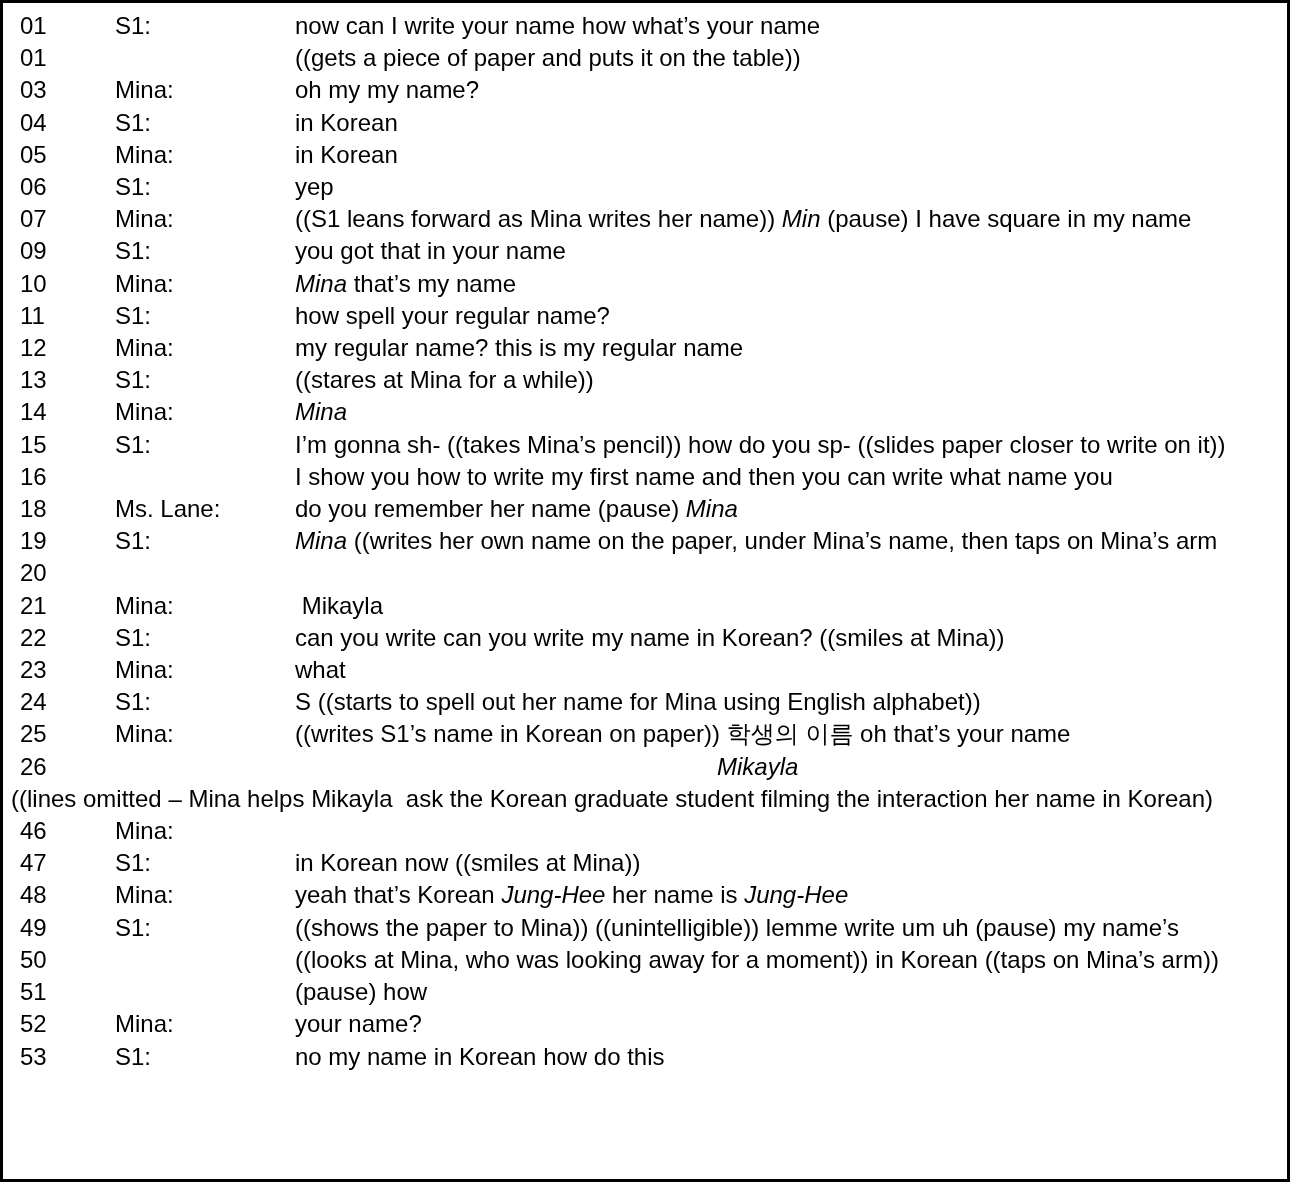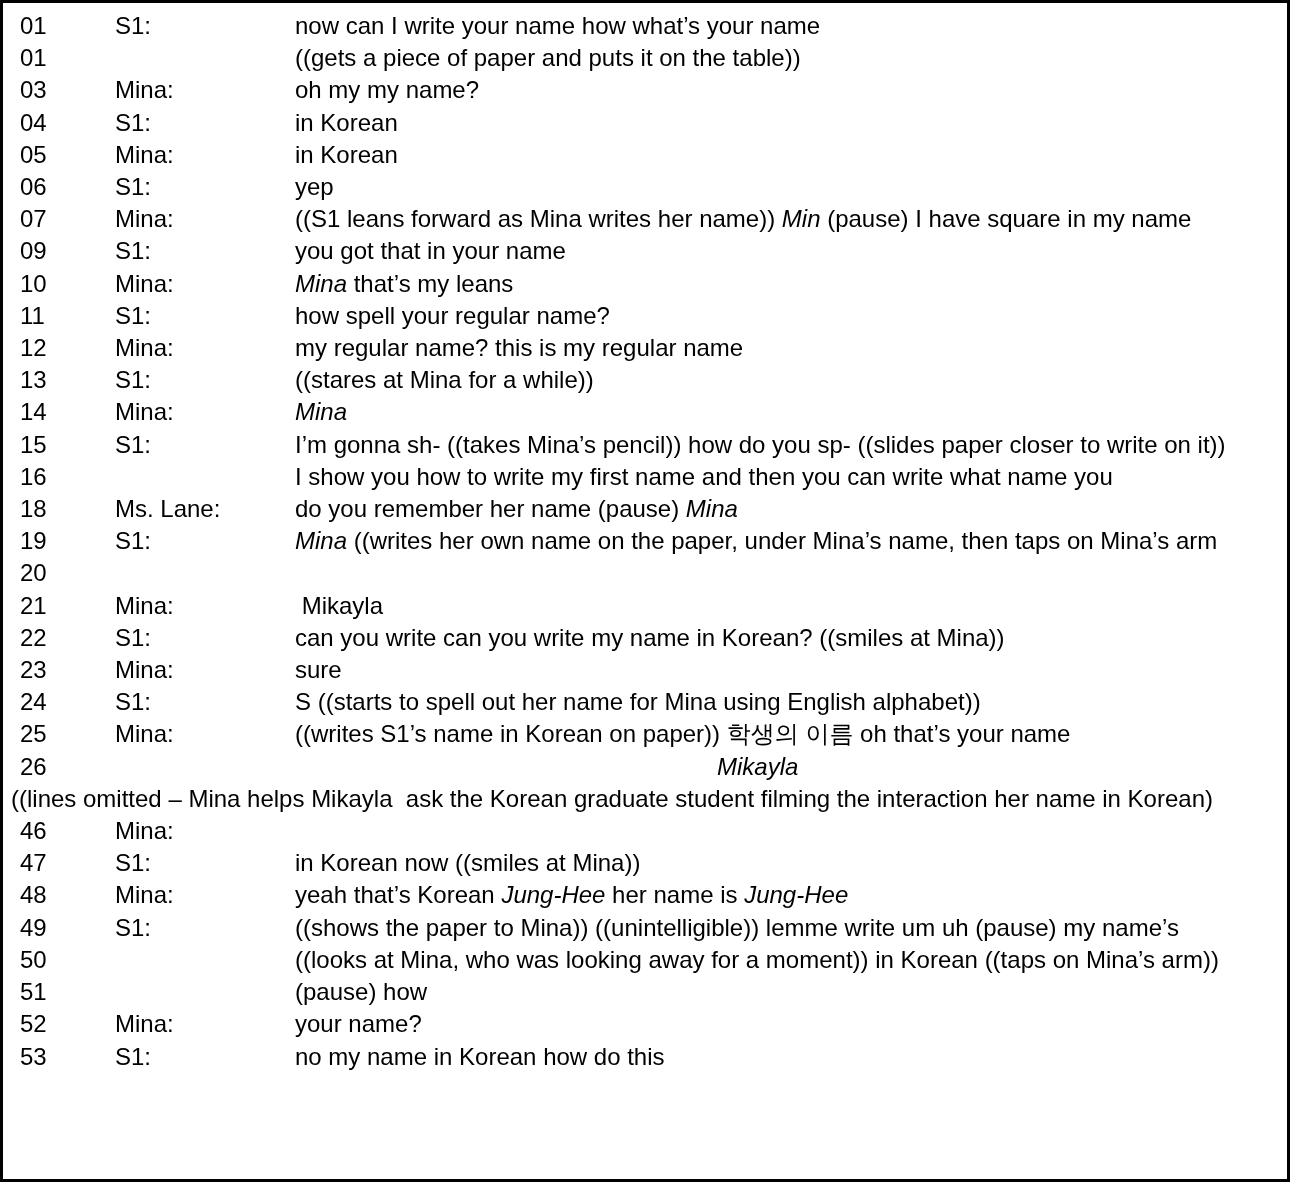--- a/index.html
+++ b/index.html
@@ -59,33 +59,33 @@
 <div class="page">
   <div class="transcript" id="transcript">
       <div class="row"><span class="num">01</span><span class="speaker">S1:</span><span class="utt"><span>now can I write your name how what’s your name</span></span></div>
       <div class="row"><span class="num">01</span><span class="speaker"></span><span class="utt"><span>((gets a piece of paper and puts it on the table))</span></span></div>
       <div class="row"><span class="num">03</span><span class="speaker">Mina:</span><span class="utt"><span>oh my my name?</span></span></div>
       <div class="row"><span class="num">04</span><span class="speaker">S1:</span><span class="utt"><span>in Korean</span></span></div>
       <div class="row"><span class="num">05</span><span class="speaker">Mina:</span><span class="utt"><span>in Korean</span></span></div>
       <div class="row"><span class="num">06</span><span class="speaker">S1:</span><span class="utt"><span>yep</span></span></div>
       <div class="row"><span class="num">07</span><span class="speaker">Mina:</span><span class="utt"><span>((S1 leans forward as Mina writes her name)) </span><em>Min</em><span> (pause) I have square in my name</span></span></div>
       <div class="row"><span class="num">09</span><span class="speaker">S1:</span><span class="utt"><span>you got that in your name</span></span></div>
-      <div class="row"><span class="num">10</span><span class="speaker">Mina:</span><span class="utt"><em>Mina</em><span> that’s my leans</span></span></div>
+      <div class="row"><span class="num">10</span><span class="speaker">Mina:</span><span class="utt"><em>Mina</em><span> that’s my name</span></span></div>
       <div class="row"><span class="num">11</span><span class="speaker">S1:</span><span class="utt"><span>how spell your regular name?</span></span></div>
       <div class="row"><span class="num">12</span><span class="speaker">Mina:</span><span class="utt"><span>my regular name? this is my regular name</span></span></div>
       <div class="row"><span class="num">13</span><span class="speaker">S1:</span><span class="utt"><span>((stares at Mina for a while))</span></span></div>
       <div class="row"><span class="num">14</span><span class="speaker">Mina:</span><span class="utt"><em>Mina</em></span></div>
       <div class="row"><span class="num">15</span><span class="speaker">S1:</span><span class="utt"><span>I’m gonna sh- ((takes Mina’s pencil)) how do you sp- ((slides paper closer to write on it))</span></span></div>
       <div class="row"><span class="num">16</span><span class="speaker"></span><span class="utt"><span>I show you how to write my first name and then you can write what name you</span></span></div>
       <div class="row"><span class="num">18</span><span class="speaker">Ms. Lane:</span><span class="utt"><span>do you remember her name (pause) </span><em>Mina</em></span></div>
       <div class="row"><span class="num">19</span><span class="speaker">S1:</span><span class="utt"><em>Mina</em><span> ((writes her own name on the paper, under Mina’s name, then taps on Mina’s arm</span></span></div>
       <div class="row"><span class="num">20</span><span class="speaker"></span></div>
       <div class="row"><span class="num">21</span><span class="speaker">Mina:</span><span class="utt"><span> Mikayla</span></span></div>
       <div class="row"><span class="num">22</span><span class="speaker">S1:</span><span class="utt"><span>can you write can you write my name in Korean? ((smiles at Mina))</span></span></div>
-      <div class="row"><span class="num">23</span><span class="speaker">Mina:</span><span class="utt"><span>sure</span></span></div>
+      <div class="row"><span class="num">23</span><span class="speaker">Mina:</span><span class="utt"><span>what</span></span></div>
       <div class="row"><span class="num">24</span><span class="speaker">S1:</span><span class="utt"><span>S ((starts to spell out her name for Mina using English alphabet))</span></span></div>
       <div class="row"><span class="num">25</span><span class="speaker">Mina:</span><span class="utt"><span>((writes S1’s name in Korean on paper)) 학생의 이름 oh that’s your name</span></span></div>
       <div class="row"><span class="num">26</span><span class="speaker"></span><span class="utt indented"><em>Mikayla</em></span></div>
       <div class="row note-row"><span class="note">((lines omitted – Mina helps Mikayla  ask the Korean graduate student filming the interaction her name in Korean)</span></div>
       <div class="row"><span class="num">46</span><span class="speaker">Mina:</span></div>
       <div class="row"><span class="num">47</span><span class="speaker">S1:</span><span class="utt"><span>in Korean now ((smiles at Mina))</span></span></div>
       <div class="row"><span class="num">48</span><span class="speaker">Mina:</span><span class="utt"><span>yeah that’s Korean </span><em>Jung-Hee</em><span> her name is </span><em>Jung-Hee</em></span></div>
       <div class="row"><span class="num">49</span><span class="speaker">S1:</span><span class="utt"><span>((shows the paper to Mina)) ((unintelligible)) lemme write um uh (pause) my name’s</span></span></div>
       <div class="row"><span class="num">50</span><span class="speaker"></span><span class="utt"><span>((looks at Mina, who was looking away for a moment)) in Korean ((taps on Mina’s arm))</span></span></div>
       <div class="row"><span class="num">51</span><span class="speaker"></span><span class="utt"><span>(pause) how</span></span></div>

